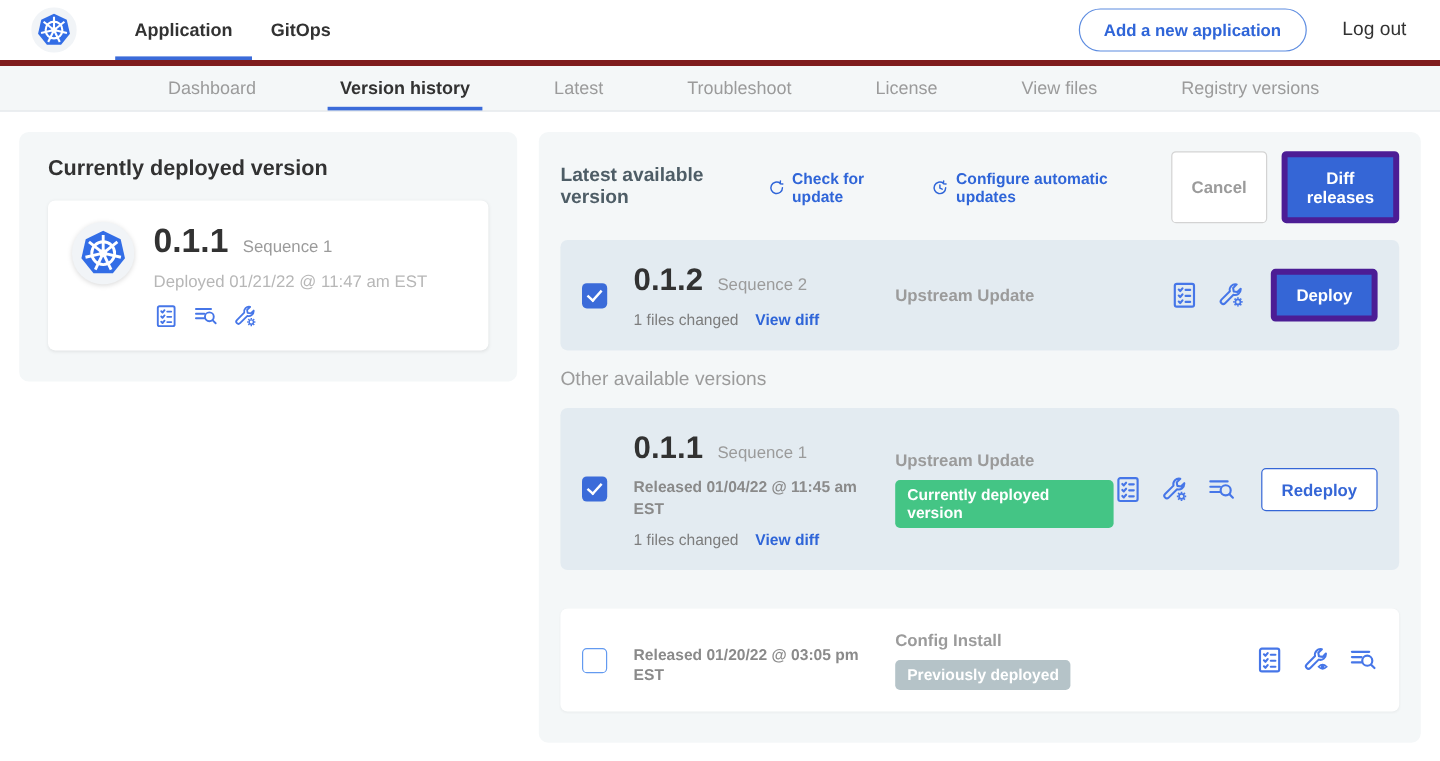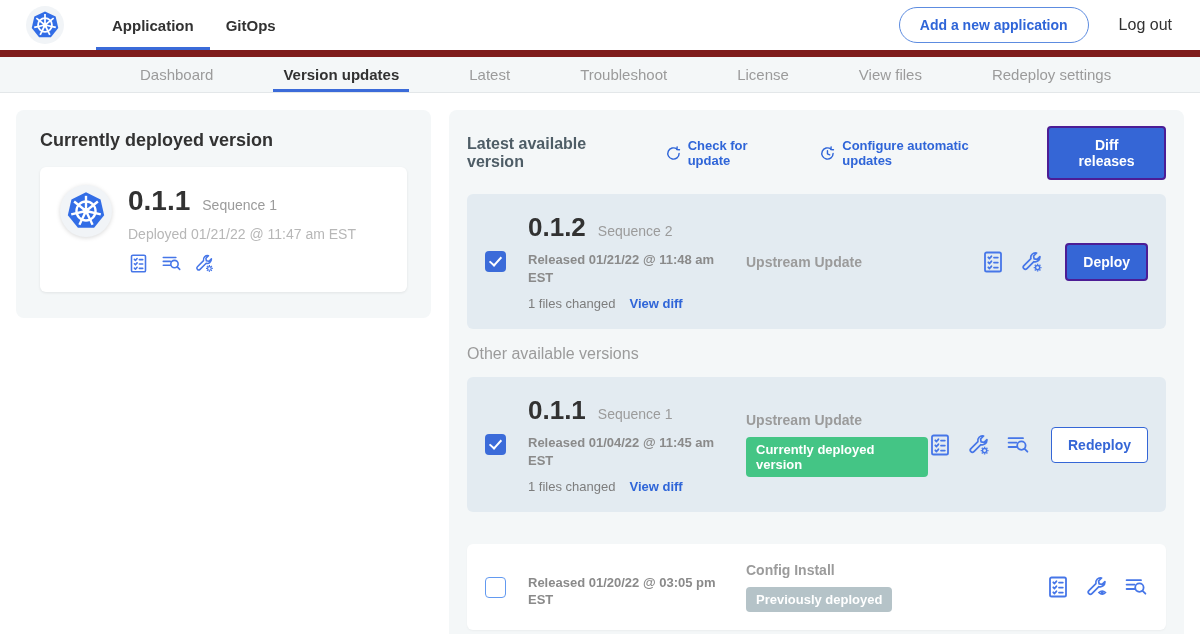--- a/index.html
+++ b/index.html
@@ -9,21 +9,21 @@
   .topnav { height:50px; background:#fff; display:flex; align-items:stretch; padding:0 28px 0 26px; }
   .logo-wrap { display:flex; align-items:center; margin-right:32px; }
   .logo-circle { width:38px; height:38px; }
   .topnav-tab { display:flex; align-items:center; padding:0 16px; font-size:15px; font-weight:700; color:#323232; position:relative; cursor:pointer; }
   .topnav-tab.active::after { content:""; position:absolute; left:0; right:0; bottom:0; height:3px; background:#3b6bd9; }
   .topnav-right { margin-left:auto; display:flex; align-items:center; gap:30px; }
   .add-app-btn { border:1px solid #5d8ce0; color:#2f65d8; background:#fff; font-weight:700; font-size:14px; border-radius:19px; padding:9px 20px; cursor:pointer; font-family:inherit; }
   .logout { font-size:16px; color:#323232; font-weight:500; cursor:pointer; }
 
   
-  .subnav { height:43px; background:#f4f7f8; border-top:7px solid #7f1d1d; border-bottom:1px solid #e3e7e9; display:flex; align-items:stretch; padding-left:136px; }
+  .subnav { height:43px; background:#f4f7f8; border-top:5px solid #7f1d1d; border-bottom:1px solid #e3e7e9; display:flex; align-items:stretch; padding-left:136px; }
   .subnav-tab { display:flex; align-items:center; padding:0 4px; margin-right:62px; font-size:15px; font-weight:500; color:#9b9b9b; position:relative; cursor:pointer; }
   .subnav-tab.active { color:#323232; font-weight:700; }
   .subnav-tab.active::after { content:""; position:absolute; left:-6px; right:-6px; bottom:0; height:3px; background:#3b6bd9; }
 
   
   .main { display:flex; gap:18px; padding:17px 16px; align-items:flex-start; }
   .panel { background:#f4f7f8; border-radius:8px; }
 
   
   .left-panel { width:415px; padding:20px 24px 26px 24px; }
@@ -39,21 +39,21 @@
 
   
   .right-panel { flex:1; padding:16px 18px 26px 18px; min-height:507px; }
   .latest-header { display:flex; align-items:center; }
   .latest-title { font-size:16px; font-weight:700; color:#4e5d66; margin-right:18px; }
   .hdr-link { display:flex; align-items:center; gap:6px; color:#2f65d8; font-size:13px; font-weight:700; margin-right:26px; cursor:pointer; }
   .hdr-link svg { width:17px; height:17px; }
   .hdr-actions { margin-left:auto; display:flex; gap:12px; }
   .btn { font-family:inherit; font-size:14px; font-weight:700; border-radius:4px; padding:9px 16px; cursor:pointer; }
   .btn-cancel { background:#fff; border:1px solid #d3d3d3; color:#9b9b9b; }
-  .btn-primary { background:#3566d6; border:2px solid #4c1d95; color:#fff; }
+  .btn-primary { background:#3566d6; border:5px solid #4c1d95; color:#fff; }
   .btn-outline-blue { background:#fff; border:1px solid #3566d6; color:#3566d6; }
 
   
   .version-row { border-radius:6px; padding:18px 18px; display:flex; align-items:center; margin-top:14px; }
   .row-selected { background:#e3ebf1; }
   .row-white { background:#fff; box-shadow:0 1px 2px rgba(0,0,0,.04); }
   .checkbox { width:21px; height:21px; border-radius:4px; flex:0 0 auto; margin-right:22px; cursor:pointer; position:relative; }
   .checkbox.checked { background:#3b6bd9; }
   .checkbox.checked::after { content:""; position:absolute; left:7px; top:3px; width:5px; height:10px; border:solid #fff; border-width:0 2.4px 2.4px 0; transform:rotate(42deg); }
   .checkbox.unchecked { background:#fff; border:1.6px solid #639af0; }
@@ -156,36 +156,36 @@
     <button class="add-app-btn">Add a new application</button>
     <span class="logout">Log out</span>
   </div>
 </header>
 
 <nav class="subnav">
   <div class="subnav-tab">
       <span>Dashboard</span>
     </div>
   <div class="subnav-tab active">
-      <span>Version updates</span>
+      <span>Version history</span>
     </div>
   <div class="subnav-tab">
       <span>Latest</span>
     </div>
   <div class="subnav-tab">
       <span>Troubleshoot</span>
     </div>
   <div class="subnav-tab">
       <span>License</span>
     </div>
   <div class="subnav-tab">
       <span>View files</span>
     </div>
   <div class="subnav-tab">
-      <span>Redeploy settings</span>
+      <span>Registry versions</span>
     </div>
 </nav>
 
 <main class="main">
 
   <section class="panel left-panel">
     <h2 class="left-title">Currently deployed version</h2>
     <div class="deployed-card">
       <svg class="deployed-logo" viewBox="0 0 24 24">
           <use href="#i-k8s-logo"></use>
@@ -222,32 +222,32 @@
           </svg>
         <span>Check for update</span>
       </span>
       <span class="hdr-link">
         <svg viewBox="0 0 24 24">
             <use href="#i-clock-refresh"></use>
           </svg>
         <span>Configure automatic updates</span>
       </span>
       <div class="hdr-actions">
+        <button class="btn btn-cancel">Cancel</button>
         <button class="btn btn-primary">Diff releases</button>
       </div>
     </div>
 
     <div class="version-row row-selected">
       <div class="checkbox checked"></div>
       <div class="vinfo">
         <div class="ver-line">
           <span class="ver-big">0.1.2</span>
           <span class="ver-seq">Sequence 2</span>
         </div>
-        <div class="released">Released 01/21/22 @ 11:48 am EST</div>
         <div class="files-line">
           <span>1 files changed</span>
           <span class="view-diff">View diff</span>
         </div>
       </div>
       <div class="source-col">
         <span class="source-label">Upstream Update</span>
       </div>
       <div class="row-actions">
         <svg viewBox="0 0 24 24">

